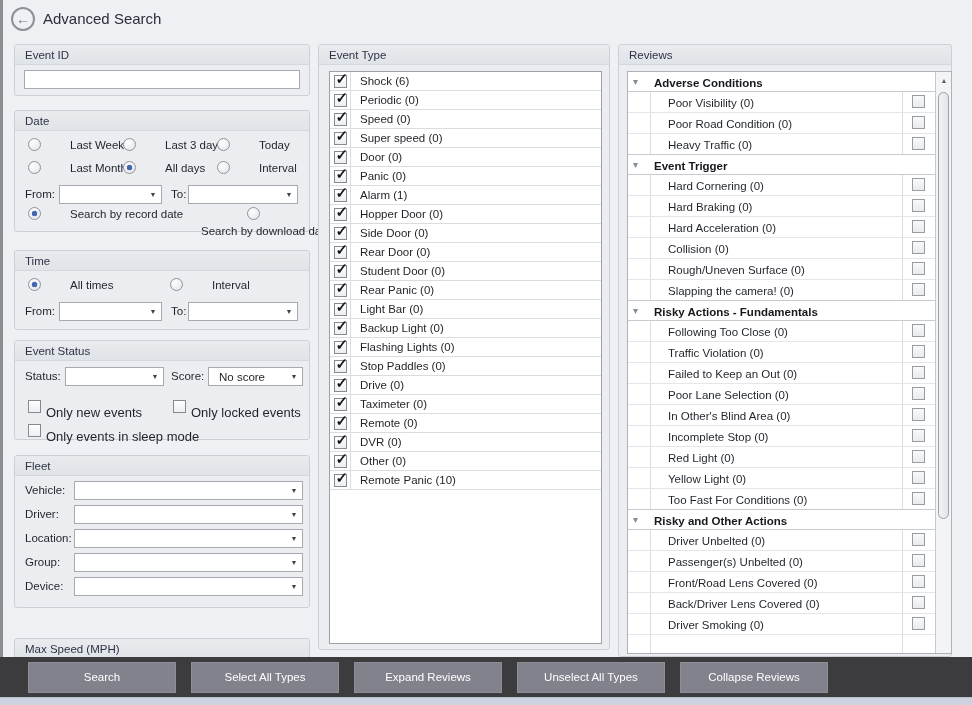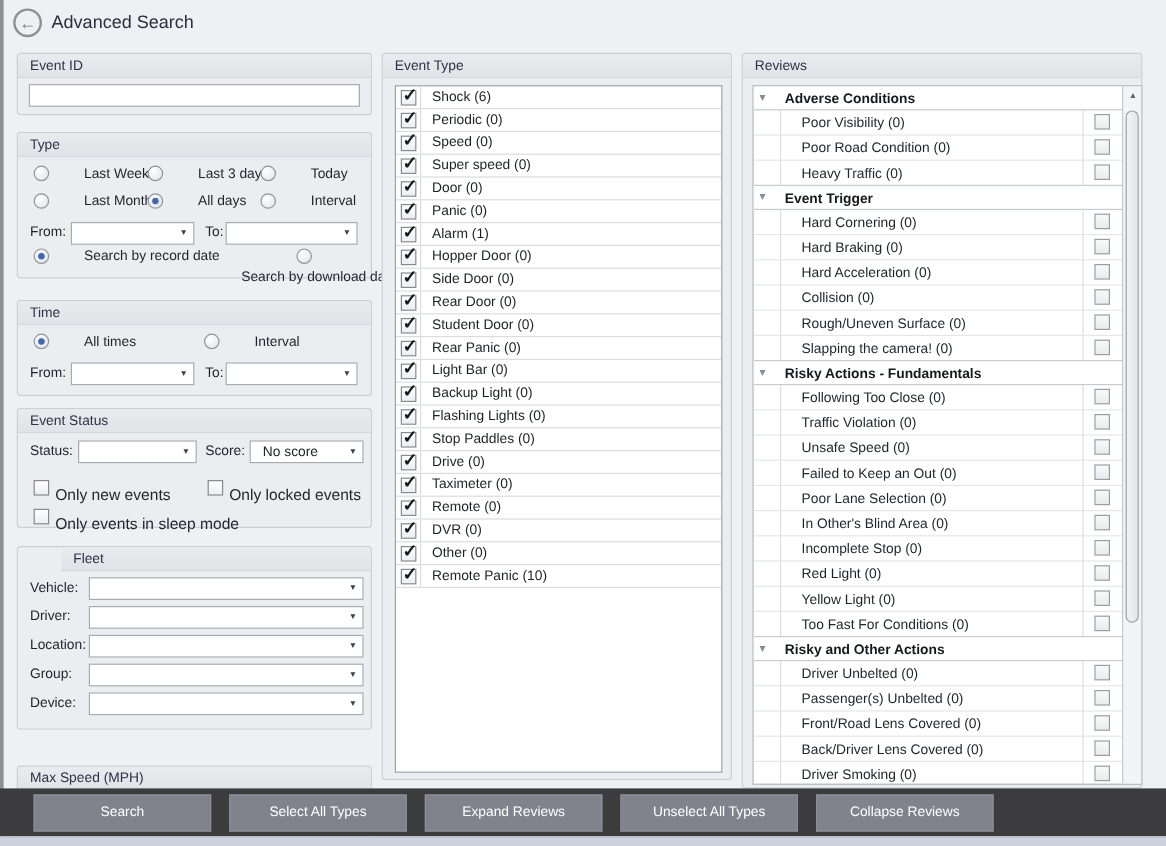--- a/index.html
+++ b/index.html
@@ -37,21 +37,21 @@
   .cbx.checked::after { content:"✓"; position:absolute; left:1px; top:-6px; font-size:15px; font-weight:bold; color:#14171b; }
   .cblabel { font-size:13px; color:#1f242b; white-space:nowrap;margin-top:12px; }
 
   .flabel { font-size:11.5px; color:#1f242b; }
 
   
   #box-event-id { left:14px; top:44px;  width:296px; height:52px; }
   #box-date     { left:14px; top:110px; width:296px; height:122px; }
   #box-time     { left:14px; top:250px; width:296px; height:80px; }
   #box-status   { left:14px; top:340px; width:296px; height:100px; }
-  #box-fleet    { left:14px; top:455px; width:296px; height:153px;padding-left:36px; }
+  #box-fleet    { left:14px; top:455px; width:296px; height:153px; }
   #box-maxspeed { left:14px; top:622px; width:296px; height:60px;margin-top:16px; }
 
   #event-id-input { left:9px; top:25px; width:276px; }
 
   .date-opts > div:nth-of-type(1){ left:13px;  top:27px; }
   .date-opts > div:nth-of-type(2){ left:108px; top:27px; }
   .date-opts > div:nth-of-type(3){ left:202px; top:27px; }
   .date-opts > div:nth-of-type(4){ left:13px;  top:50px; }
   .date-opts > div:nth-of-type(5){ left:108px; top:50px; }
   .date-opts > div:nth-of-type(6){ left:202px; top:50px; }
@@ -126,21 +126,21 @@
     </div>
     <div class="page-title">Advanced Search</div>
   </div>
 
   <div class="gb" id="box-event-id">
     <div class="gb-head">Event ID</div>
     <input class="tinput" id="event-id-input" value="" style="">
   </div>
 
   <div class="gb" id="box-date">
-    <div class="gb-head">Type</div>
+    <div class="gb-head">Date</div>
     <div class="date-opts">
 
         <div class="radio">
           <span class="rdot"></span>
           <span class="rlabel">Last Week</span>
         </div>
 
         <div class="radio">
           <span class="rdot"></span>
           <span class="rlabel">Last 3 days</span>
@@ -471,21 +471,20 @@
           <div class="rvw-row rvw-group"><span class="rvw-exp">▾</span><span class="rvw-gname">Event Trigger</span></div>
           <div class="rvw-row rvw-item"><span class="rvw-iname">Hard Cornering (0)</span><span class="rvw-cb"></span></div>
           <div class="rvw-row rvw-item"><span class="rvw-iname">Hard Braking (0)</span><span class="rvw-cb"></span></div>
           <div class="rvw-row rvw-item"><span class="rvw-iname">Hard Acceleration (0)</span><span class="rvw-cb"></span></div>
           <div class="rvw-row rvw-item"><span class="rvw-iname">Collision (0)</span><span class="rvw-cb"></span></div>
           <div class="rvw-row rvw-item"><span class="rvw-iname">Rough/Uneven Surface (0)</span><span class="rvw-cb"></span></div>
           <div class="rvw-row rvw-item"><span class="rvw-iname">Slapping the camera! (0)</span><span class="rvw-cb"></span></div>
           <div class="rvw-row rvw-group"><span class="rvw-exp">▾</span><span class="rvw-gname">Risky Actions - Fundamentals</span></div>
           <div class="rvw-row rvw-item"><span class="rvw-iname">Following Too Close (0)</span><span class="rvw-cb"></span></div>
           <div class="rvw-row rvw-item"><span class="rvw-iname">Traffic Violation (0)</span><span class="rvw-cb"></span></div>
-          <div class="rvw-row rvw-item"><span class="rvw-iname">Unsafe Speed (0)</span><span class="rvw-cb"></span></div>
           <div class="rvw-row rvw-item"><span class="rvw-iname">Failed to Keep an Out (0)</span><span class="rvw-cb"></span></div>
           <div class="rvw-row rvw-item"><span class="rvw-iname">Poor Lane Selection (0)</span><span class="rvw-cb"></span></div>
           <div class="rvw-row rvw-item"><span class="rvw-iname">In Other's Blind Area (0)</span><span class="rvw-cb"></span></div>
           <div class="rvw-row rvw-item"><span class="rvw-iname">Incomplete Stop (0)</span><span class="rvw-cb"></span></div>
           <div class="rvw-row rvw-item"><span class="rvw-iname">Red Light (0)</span><span class="rvw-cb"></span></div>
           <div class="rvw-row rvw-item"><span class="rvw-iname">Yellow Light (0)</span><span class="rvw-cb"></span></div>
           <div class="rvw-row rvw-item"><span class="rvw-iname">Too Fast For Conditions (0)</span><span class="rvw-cb"></span></div>
           <div class="rvw-row rvw-group"><span class="rvw-exp">▾</span><span class="rvw-gname">Risky and Other Actions</span></div>
           <div class="rvw-row rvw-item"><span class="rvw-iname">Driver Unbelted (0)</span><span class="rvw-cb"></span></div>
           <div class="rvw-row rvw-item"><span class="rvw-iname">Passenger(s) Unbelted (0)</span><span class="rvw-cb"></span></div>

